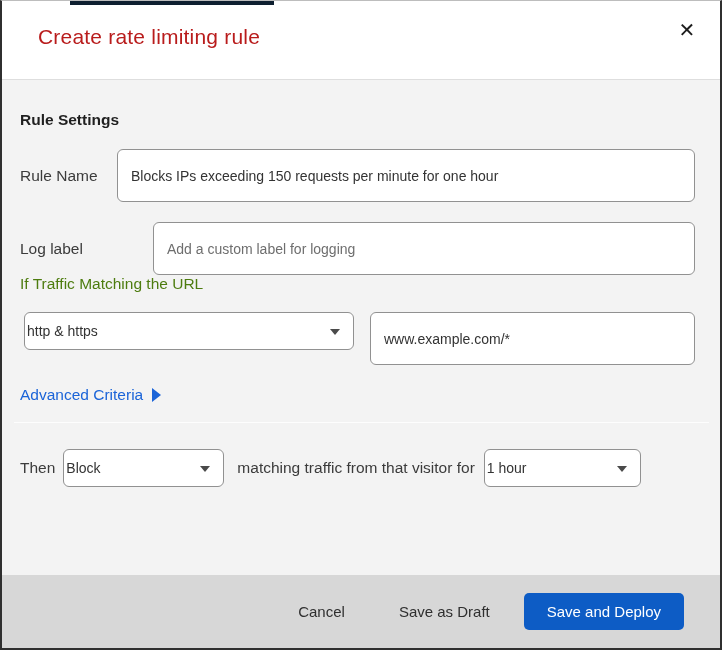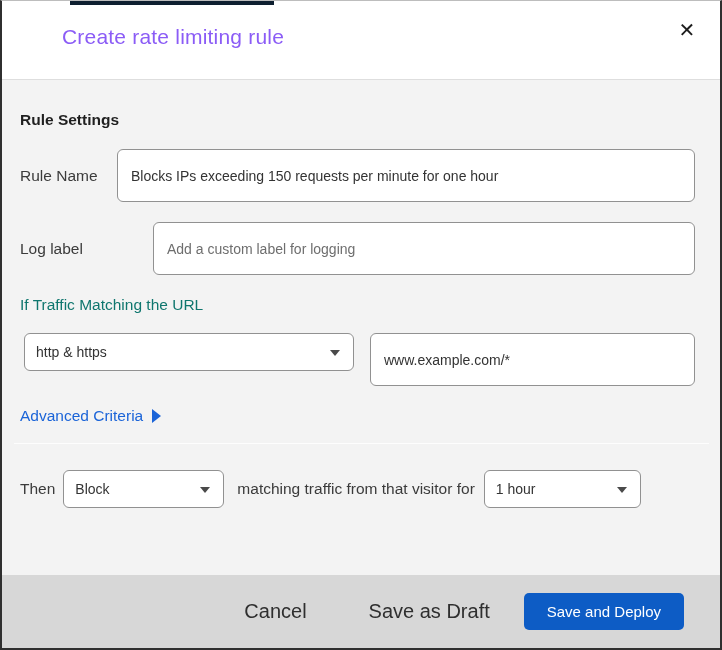--- a/index.html
+++ b/index.html
@@ -22,21 +22,21 @@
   .topbar-sliver{
     position:absolute;left:68px;top:0;width:204px;height:4px;
     background:var(--topbar-navy);z-index:5;
   }
   
   .hdr{
     position:relative;height:79px;background:#fff;border-bottom:1px solid #dedede;
   }
   .hdr h1{
     position:absolute;left:36px;top:24px;
-    font-size:21px;font-weight:400;color:#8b5cf6;letter-spacing:.2px;margin-left:24px;
+    font-size:21px;font-weight:400;color:#b91c1c;letter-spacing:.2px;
   }
   .close{
     position:absolute;right:18px;top:14px;width:30px;height:30px;
     display:flex;align-items:center;justify-content:center;
     font-size:20px;color:#1c1c1c;cursor:pointer;background:none;border:none;
     font-family:"DejaVu Sans",sans-serif;
   }
   
   .bd{
     height:495px;background:#f3f3f3;padding:0 25px 0 18px;overflow:hidden;
@@ -46,25 +46,25 @@
   .lbl{font-size:15.5px;color:#3b3b3b;white-space:nowrap;}
   .lbl-col{flex:0 0 97px;}
   .tin{
     height:53px;background:#fff;border:1px solid #919191;border-radius:6px;
     padding:0 13px;font-size:14px;color:#333;width:100%;outline:none;
     font-family:"Liberation Sans","DejaVu Sans",sans-serif;
   }
   .tin::placeholder{color:#6e6e6e;opacity:1;}
   .row-name{margin-top:20px;}
   .row-log{margin-top:20px;gap:36px;}
-  .cond-heading{margin-top:21px;font-size:15.5px;color:#0f766e;}
+  .cond-heading{font-size:15.5px;color:#4d7c0f;}
   .row-selects{margin-top:19px;margin-left:4px;display:flex;gap:16px;}
   .sel{
     height:38px;background:#fff;border:1px solid #919191;border-radius:6px;
-    display:flex;align-items:center;padding:0 11px;font-size:14px;color:#333;
+    display:flex;align-items:center;padding:0 2px;font-size:14px;color:#333;
     cursor:pointer;position:relative;
   }
   .sel .caret{
     position:absolute;right:13px;top:50%;margin-top:-2px;
     width:0;height:0;border-left:5px solid transparent;border-right:5px solid transparent;
     border-top:6px solid #4a4a4a;
   }
   .sel-scheme{flex:0 0 330px;}
   .row-selects .url-wrap{flex:1;}
   .row-threshold{margin-top:22px;}
@@ -83,22 +83,22 @@
   .row-then{margin-top:26px;}
   .sel-action{flex:0 0 161px;width:161px;margin-left:8px;}
   .t-matching{margin-left:13px;}
   .sel-duration{flex:0 0 157px;width:157px;margin-left:9px;}
   
   .ftr{
     position:absolute;left:0;right:0;bottom:0;height:73px;background:#d7d7d7;
     display:flex;align-items:center;justify-content:flex-end;padding-right:36px;
   }
   .btn-text{
-    background:none;border:none;font-size:20px;color:#2f2f2f;cursor:pointer;
-    padding:8px 4px;font-family:"Liberation Sans","DejaVu Sans",sans-serif;margin-left:8px;
+    background:none;border:none;font-size:15px;color:#2f2f2f;cursor:pointer;
+    padding:8px 4px;font-family:"Liberation Sans","DejaVu Sans",sans-serif;
   }
   .btn-cancel{margin-right:46px;}
   .btn-draft{margin-right:30px;}
   .btn-primary{
     height:37px;padding:0 23px;background:var(--accent-blue);color:#fff;
     border:none;border-radius:5px;font-size:15px;cursor:pointer;
     font-family:"Liberation Sans","DejaVu Sans",sans-serif;
   }
 </style>
 </head>

